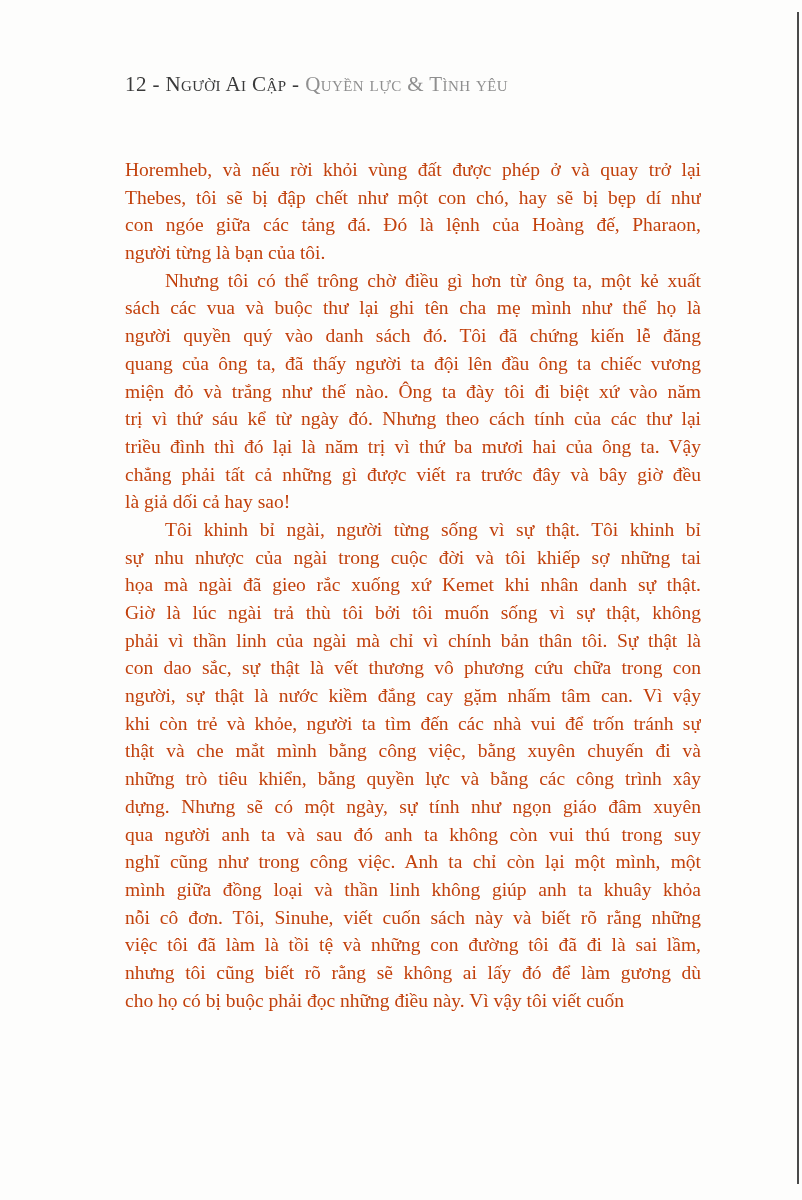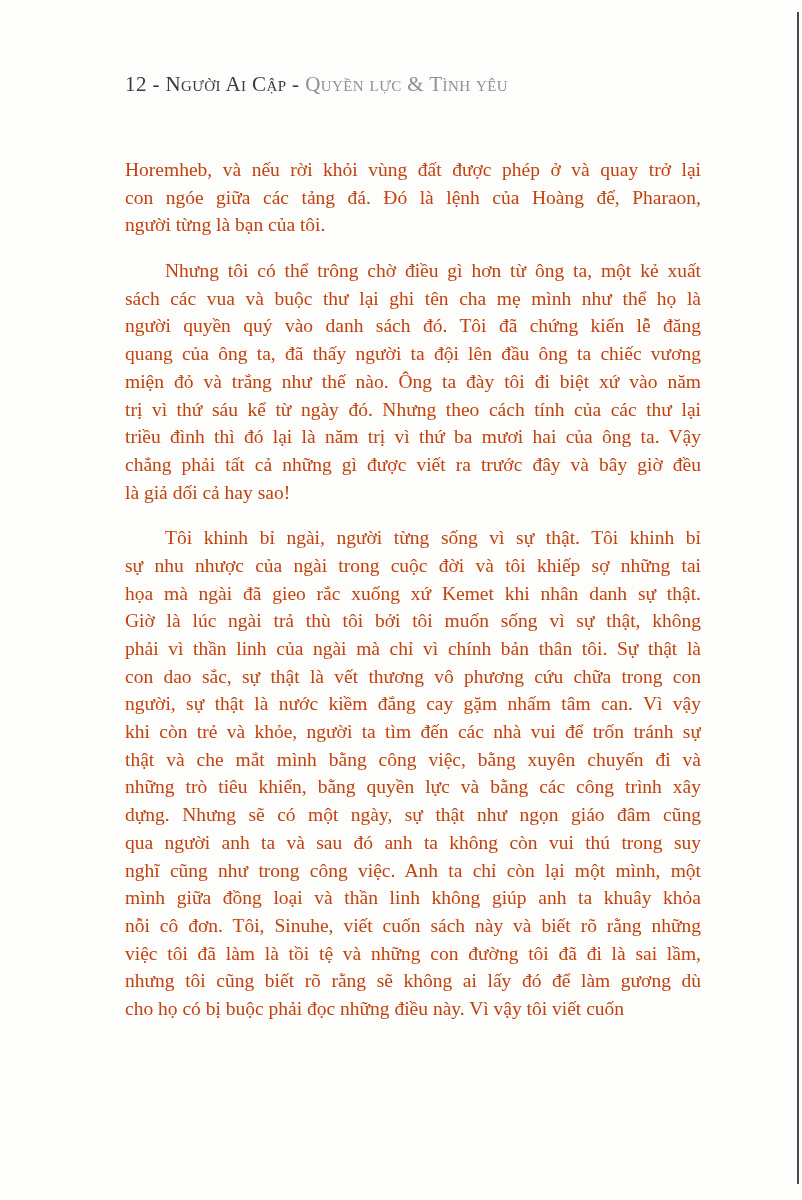--- a/index.html
+++ b/index.html
@@ -30,21 +30,21 @@
   .text-block {
     position: absolute;
     left: 125px;
     top: 156px;
     width: 576px;
     font-size: 19.5px;
     line-height: 27.7px;
     color: #c2410c;
   }
   .para { margin: 0; }
-  .para + .para { margin-top: 18px; }
+  .para + .para { }
   .line {
     text-align: justify;
     text-align-last: justify;
     overflow: hidden;
     white-space: normal;
     height: 27.7px;
   }
   .line.last { text-align-last: left; }
   .para.indent .line:first-child { text-indent: 40px; }
 
@@ -61,20 +61,21 @@
 <body>
 
 <div class="page">
   <div class="header">
     <span class="h-main">12 - Người Ai Cập - </span><span class="h-sub">Quyền lực &amp; Tình yêu</span>
   </div>
 
   <div class="text-block" id="text-block">
       <div class="para">
         <div class="line">Horemheb, và nếu rời khỏi vùng đất được phép ở và quay trở lại</div>
+        <div class="line">Thebes, tôi sẽ bị đập chết như một con chó, hay sẽ bị bẹp dí như</div>
         <div class="line">con ngóe giữa các tảng đá. Đó là lệnh của Hoàng đế, Pharaon,</div>
         <div class="line last">người từng là bạn của tôi.</div>
       </div>
       <div class="para indent">
         <div class="line">Nhưng tôi có thể trông chờ điều gì hơn từ ông ta, một kẻ xuất</div>
         <div class="line">sách các vua và buộc thư lại ghi tên cha mẹ mình như thể họ là</div>
         <div class="line">người quyền quý vào danh sách đó. Tôi đã chứng kiến lễ đăng</div>
         <div class="line">quang của ông ta, đã thấy người ta đội lên đầu ông ta chiếc vương</div>
         <div class="line">miện đỏ và trắng như thế nào. Ông ta đày tôi đi biệt xứ vào năm</div>
         <div class="line">trị vì thứ sáu kể từ ngày đó. Nhưng theo cách tính của các thư lại</div>
@@ -86,21 +87,21 @@
         <div class="line">Tôi khinh bỉ ngài, người từng sống vì sự thật. Tôi khinh bỉ</div>
         <div class="line">sự nhu nhược của ngài trong cuộc đời và tôi khiếp sợ những tai</div>
         <div class="line">họa mà ngài đã gieo rắc xuống xứ Kemet khi nhân danh sự thật.</div>
         <div class="line">Giờ là lúc ngài trả thù tôi bởi tôi muốn sống vì sự thật, không</div>
         <div class="line">phải vì thần linh của ngài mà chỉ vì chính bản thân tôi. Sự thật là</div>
         <div class="line">con dao sắc, sự thật là vết thương vô phương cứu chữa trong con</div>
         <div class="line">người, sự thật là nước kiềm đắng cay gặm nhấm tâm can. Vì vậy</div>
         <div class="line">khi còn trẻ và khỏe, người ta tìm đến các nhà vui để trốn tránh sự</div>
         <div class="line">thật và che mắt mình bằng công việc, bằng xuyên chuyến đi và</div>
         <div class="line">những trò tiêu khiển, bằng quyền lực và bằng các công trình xây</div>
-        <div class="line">dựng. Nhưng sẽ có một ngày, sự thật như ngọn giáo đâm cũng</div>
+        <div class="line">dựng. Nhưng sẽ có một ngày, sự tính như ngọn giáo đâm xuyên</div>
         <div class="line">qua người anh ta và sau đó anh ta không còn vui thú trong suy</div>
         <div class="line">nghĩ cũng như trong công việc. Anh ta chỉ còn lại một mình, một</div>
         <div class="line">mình giữa đồng loại và thần linh không giúp anh ta khuây khỏa</div>
         <div class="line">nỗi cô đơn. Tôi, Sinuhe, viết cuốn sách này và biết rõ rằng những</div>
         <div class="line">việc tôi đã làm là tồi tệ và những con đường tôi đã đi là sai lầm,</div>
         <div class="line">nhưng tôi cũng biết rõ rằng sẽ không ai lấy đó để làm gương dù</div>
         <div class="line last">cho họ có bị buộc phải đọc những điều này. Vì vậy tôi viết cuốn</div>
       </div>
     </div>
 

